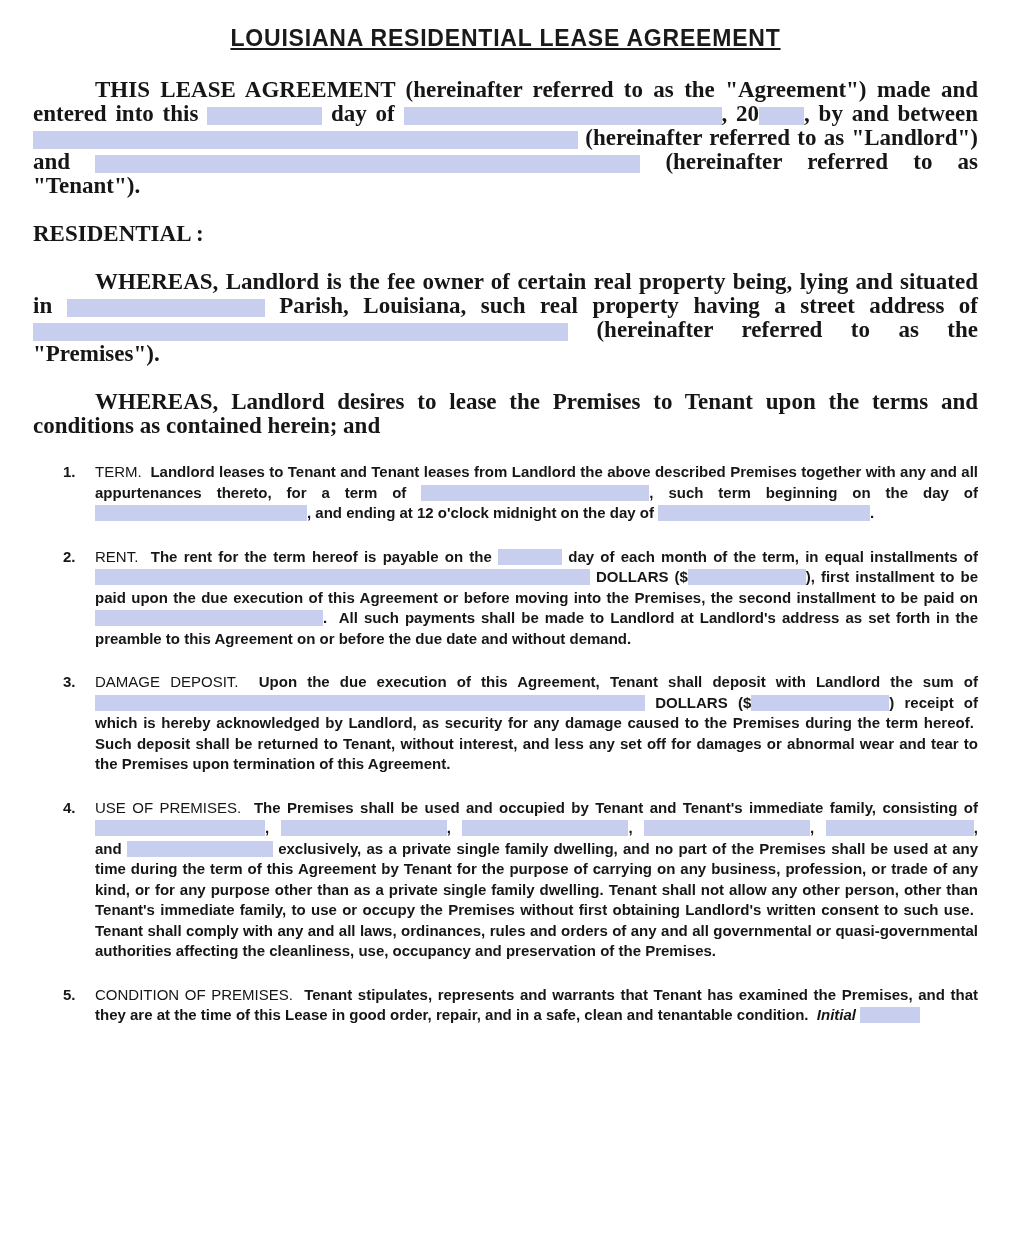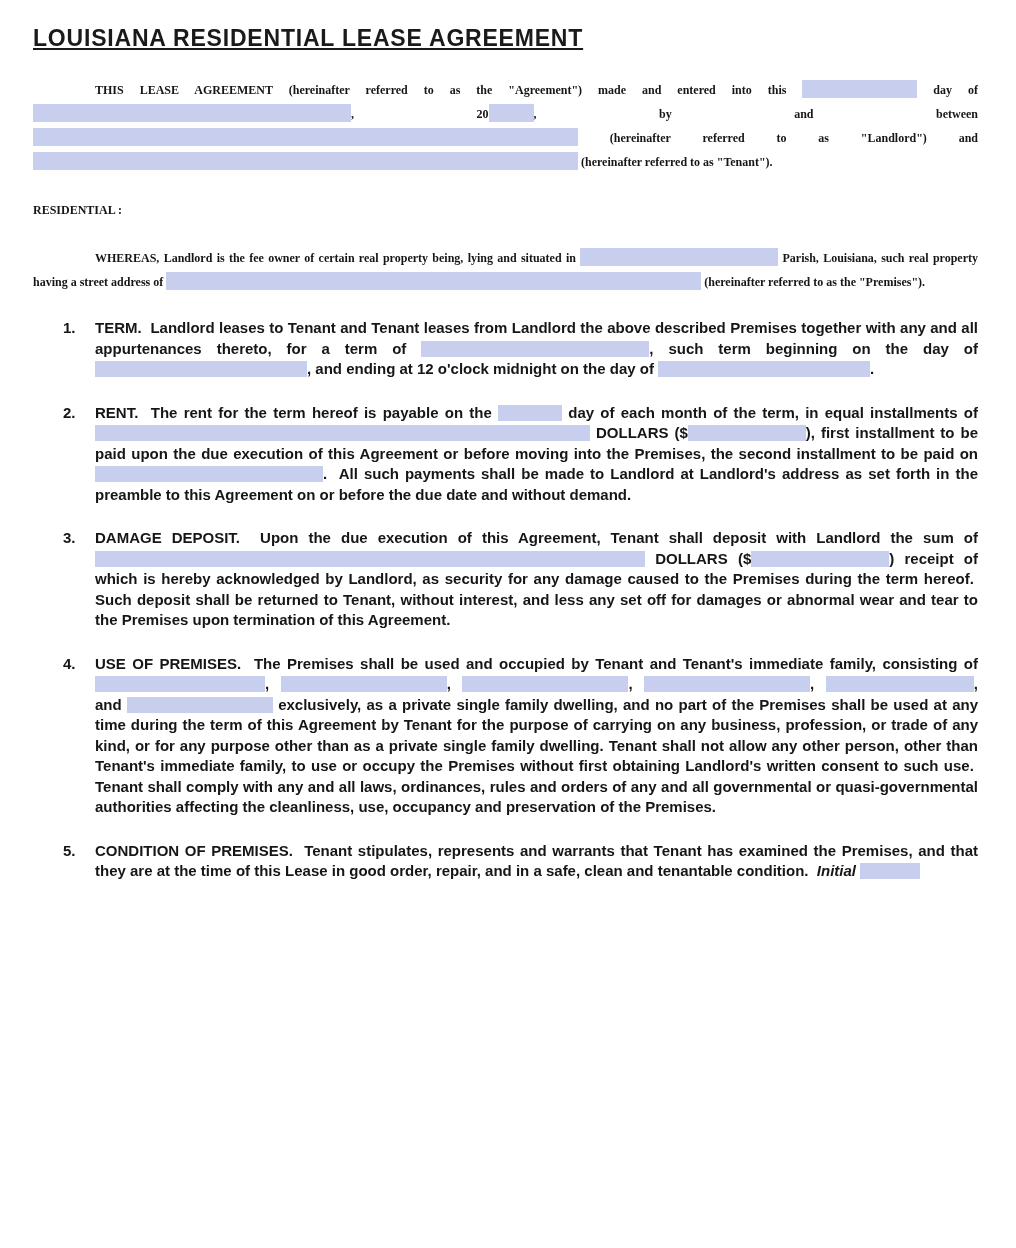--- a/index.html
+++ b/index.html
@@ -10,28 +10,29 @@
     background: #ffffff;
     padding: 25px 38px 10px 33px;
     overflow: hidden;
     color: #161616;
   }
   .title {
     font-family: "Liberation Sans", sans-serif;
     font-weight: bold;
     font-size: 23px;
     letter-spacing: 0.8px;
+    text-align: center;
     text-decoration: underline;
     margin: 0 0 26px 0;
     color: #1a1a1a;
   }
   p.serif {
     font-family: "Liberation Serif", serif;
     font-weight: bold;
-    font-size: 12px;
+    font-size: 23px;
     line-height: 24px;
     text-align: justify;
     margin: 0 0 24px 0;
   }
   p.serif.indent { text-indent: 62px; }
   .item {
     font-family: "Liberation Sans", sans-serif;
     font-weight: bold;
     font-size: 15px;
     line-height: 20.5px;
@@ -46,31 +47,32 @@
     top: 0;
     font-weight: bold;
   }
   .field {
     display: inline-block;
     height: 16px;
     vertical-align: -3px;
     background: #c8cfee;
   }
   p.serif .field { height: 18px; vertical-align: -4px; }
-  .b { font-weight: bold; }
+  .b { font-weight: normal; }
   .i { font-style: italic; }
 </style>
 </head>
 <body>
 
 <div class="page">
   <h1 class="title">LOUISIANA RESIDENTIAL LEASE AGREEMENT</h1>
   <div id="doc-body">
       <p class="serif indent"><span>THIS LEASE AGREEMENT (hereinafter referred to as the "Agreement") made and entered into this </span><span class="field" style="width: 115px; background: rgb(200, 207, 238);"></span><span> day of </span><span class="field" style="width: 318px; background: rgb(200, 207, 238);"></span><span>, 20</span><span class="field" style="width: 45px; background: rgb(200, 207, 238);"></span><span>, by and between </span><span class="field" style="width: 545px; background: rgb(200, 207, 238);"></span><span> (hereinafter referred to as "Landlord") and </span><span class="field" style="width: 545px; background: rgb(200, 207, 238);"></span><span> (hereinafter referred to as "Tenant").</span></p>
       <p class="serif"><span>RESIDENTIAL :</span></p>
       <p class="serif indent"><span>WHEREAS, Landlord is the fee owner of certain real property being, lying and situated in </span><span class="field" style="width: 198px; background: rgb(200, 207, 238);"></span><span> Parish, Louisiana, such real property having a street address of </span><span class="field" style="width: 535px; background: rgb(200, 207, 238);"></span><span> (hereinafter referred to as the "Premises").</span></p>
+      <p class="serif indent"><span>WHEREAS, Landlord desires to lease the Premises to Tenant upon the terms and conditions as contained herein; and</span></p>
       <div class="item"><span class="num">1.</span><span class="b">TERM.&nbsp; </span><span>Landlord leases to Tenant and Tenant leases from Landlord the above described Premises together with any and all appurtenances thereto, for a term of </span><span class="field" style="width: 228px; background: rgb(200, 207, 238);"></span><span>, such term beginning on the day of </span><span class="field" style="width: 212px; background: rgb(200, 207, 238);"></span><span>, and ending at 12 o'clock midnight on the day of </span><span class="field" style="width: 212px; background: rgb(200, 207, 238);"></span><span>.</span></div>
       <div class="item"><span class="num">2.</span><span class="b">RENT.&nbsp; </span><span>The rent for the term hereof is payable on the </span><span class="field" style="width: 64px; background: rgb(200, 207, 238);"></span><span> day of each month of the term, in equal installments of </span><span class="field" style="width: 495px; background: rgb(200, 207, 238);"></span><span> DOLLARS ($</span><span class="field" style="width: 118px; background: rgb(200, 207, 238);"></span><span>), first installment to be paid upon the due execution of this Agreement or before moving into the Premises, the second installment to be paid on </span><span class="field" style="width: 228px; background: rgb(200, 207, 238);"></span><span>.&nbsp; All such payments shall be made to Landlord at Landlord's address as set forth in the preamble to this Agreement on or before the due date and without demand.</span></div>
       <div class="item"><span class="num">3.</span><span class="b">DAMAGE DEPOSIT.&nbsp; </span><span>Upon the due execution of this Agreement, Tenant shall deposit with Landlord the sum of </span><span class="field" style="width: 550px; background: rgb(200, 207, 238);"></span><span> DOLLARS ($</span><span class="field" style="width: 138px; background: rgb(200, 207, 238);"></span><span>) receipt of which is hereby acknowledged by Landlord, as security for any damage caused to the Premises during the term hereof.&nbsp; Such deposit shall be returned to Tenant, without interest, and less any set off for damages or abnormal wear and tear to the Premises upon termination of this Agreement.</span></div>
       <div class="item"><span class="num">4.</span><span class="b">USE OF PREMISES.&nbsp; </span><span>The Premises shall be used and occupied by Tenant and Tenant's immediate family, consisting of </span><span class="field" style="width: 170px; background: rgb(200, 207, 238);"></span><span>, </span><span class="field" style="width: 166px; background: rgb(200, 207, 238);"></span><span>, </span><span class="field" style="width: 166px; background: rgb(200, 207, 238);"></span><span>, </span><span class="field" style="width: 166px; background: rgb(200, 207, 238);"></span><span>, </span><span class="field" style="width: 148px; background: rgb(200, 207, 238);"></span><span>, and </span><span class="field" style="width: 146px; background: rgb(200, 207, 238);"></span><span> exclusively, as a private single family dwelling, and no part of the Premises shall be used at any time during the term of this Agreement by Tenant for the purpose of carrying on any business, profession, or trade of any kind, or for any purpose other than as a private single family dwelling. Tenant shall not allow any other person, other than Tenant's immediate family, to use or occupy the Premises without first obtaining Landlord's written consent to such use.&nbsp; Tenant shall comply with any and all laws, ordinances, rules and orders of any and all governmental or quasi-governmental authorities affecting the cleanliness, use, occupancy and preservation of the Premises.</span></div>
       <div class="item"><span class="num">5.</span><span class="b">CONDITION OF PREMISES.&nbsp; </span><span>Tenant stipulates, represents and warrants that Tenant has examined the Premises, and that they are at the time of this Lease in good order, repair, and in a safe, clean and tenantable condition.&nbsp; </span><span class="i">Initial </span><span class="field" style="width: 60px; background: rgb(200, 207, 238);"></span></div>
     </div>
 </div>
 
 </body></html>

